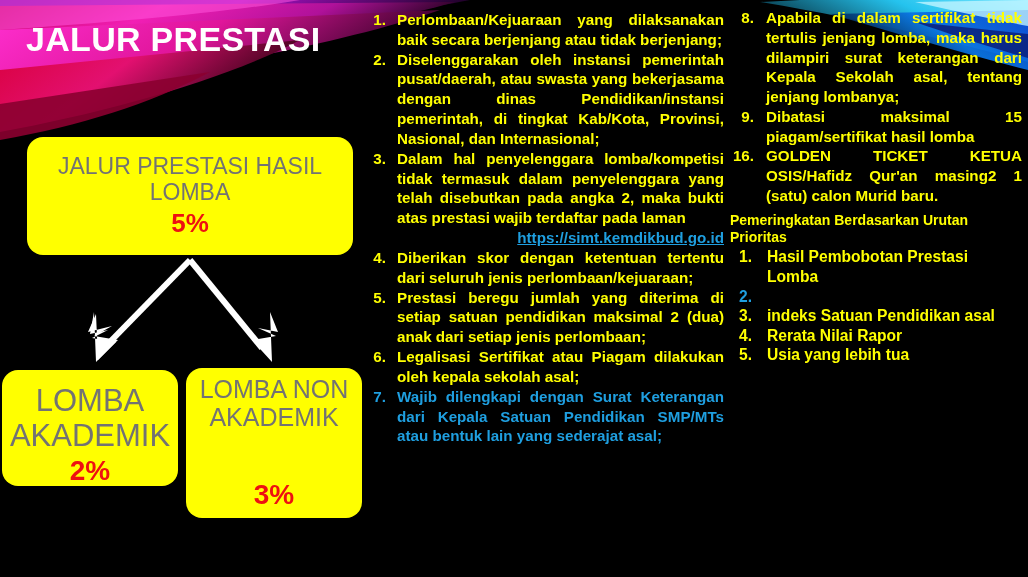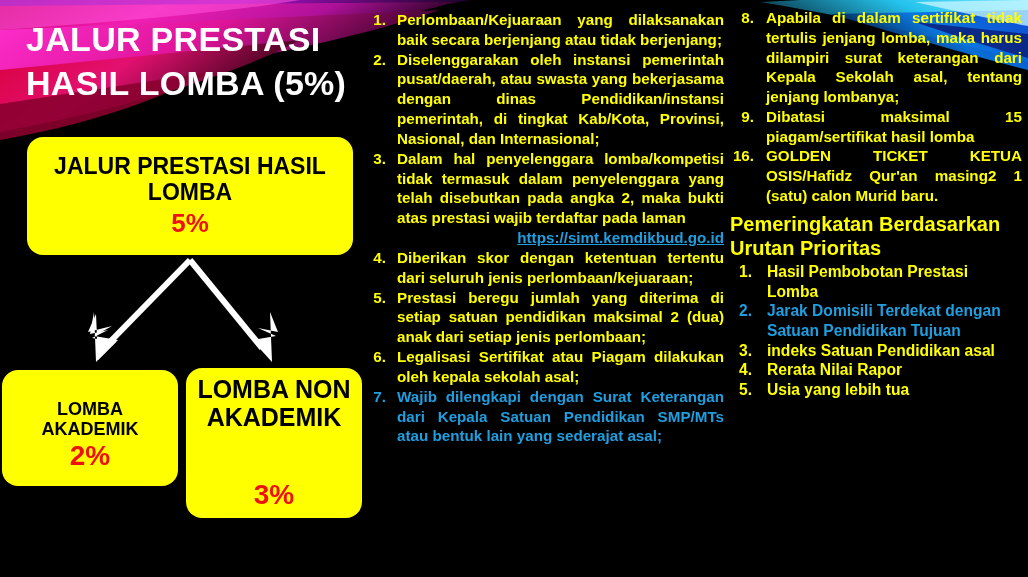--- a/index.html
+++ b/index.html
@@ -51,22 +51,22 @@
     background: #ffff00;
     border-radius: 16px;
     display: flex;
     flex-direction: column;
     align-items: center;
     justify-content: center;
     text-align: center;
     z-index: 6;
   }
   .flow-label {
-    color: #000000;
-    font-weight: bold;
+    color: #737373;
+    font-weight: normal;
     line-height: 1.12;
   }
   .flow-pct {
     color: #ee1111;
     font-weight: bold;
     line-height: 1.1;
   }
 
   #box-root {
     left: 27px; top: 137px;
@@ -74,21 +74,21 @@
     padding: 6px 14px;
   }
   #box-root .flow-label { font-size: 23px; }
   #box-root .flow-pct { font-size: 26px; margin-top: 4px; }
 
   #box-akademik {
     left: 2px; top: 370px;
     width: 176px; height: 116px;
     padding: 4px 8px;
   }
-  #box-akademik .flow-label { font-size: 18px; margin-top: 15px; }
+  #box-akademik .flow-label { font-size: 31px; margin-top: 15px; }
   #box-akademik .flow-pct { font-size: 28px; margin-top: 2px; }
 
   #box-nonakademik {
     left: 186px; top: 368px;
     width: 176px; height: 150px;
     padding: 4px 8px;
     gap: 47px;
   }
   #box-nonakademik .flow-label { font-size: 25px; }
   #box-nonakademik .flow-pct { font-size: 28px; margin-top: 2px; }
@@ -132,21 +132,21 @@
   #col-right .prio-li { font-size: 15.6px; line-height: 1.26; }
   #col-right .prio-li .num { width: 22px; margin-right: 8px; }
   #col-right .prio-li .body { text-align: left; }
 
   .c-yellow { color: #ffff00; }
   .c-blue   { color: #1f9fe0; }
   .c-link   { color: #1f9fe0; text-decoration: underline; }
 
   .prio-heading {
     color: #ffff00;
-    font-size: 20px;
+    font-size: 14px;
     font-weight: bold;
     line-height: 1.24;
     margin-top: 6px;
     margin-bottom: 1px;
   }
 
   .lastline { text-align: right; }
 </style>
 </head>
 <body>
@@ -196,21 +196,20 @@
     <path d="M0,0 L300,0 C230,12 120,22 0,30 Z" fill="#ff53dd" opacity="0.55"></path>
 
     <path d="M1028,0 L1028,62 C960,44 880,22 760,2 L800,0 Z" fill="url(#gRight1)"></path>
     <path d="M1028,10 L1028,70 C965,54 900,34 830,14 Z" fill="url(#gRight2)" opacity="0.95"></path>
     <path d="M1028,0 L1028,26 C985,18 950,10 915,2 Z" fill="#bff4ff" opacity="0.8"></path>
     <path d="M1028,34 L1028,58 C985,46 950,34 915,22 Z" fill="#0b1f7a" opacity="0.85"></path>
   </svg>
 
   <div class="title-block">
     <div class="title-line">JALUR PRESTASI</div>
-    <div class="title-line">HASIL LOMBA (5%)</div>
   </div>
 
   <svg class="arrows" viewBox="0 0 380 577" preserveAspectRatio="none">
     <g stroke="#ffffff" stroke-width="6" fill="none" stroke-linecap="butt">
       <line x1="190" y1="260" x2="104" y2="348"></line>
       <line x1="190" y1="260" x2="262" y2="348"></line>
     </g>
     <polygon points="96,362 116,342 92,338 108,330 90,334 94,312" fill="#ffffff"></polygon>
     <polygon points="98,360 118,340 94,336 112,326 88,332 96,314" fill="#ffffff"></polygon>
     <polygon points="272,362 252,340 276,336 258,328 278,332 270,312" fill="#ffffff"></polygon>
@@ -292,21 +291,20 @@
 
     <div class="prio-heading">Pemeringkatan Berdasarkan Urutan Prioritas</div>
 
     <div class="li prio-li c-yellow">
       <span class="num">1.</span>
       <span class="body">Hasil Pembobotan Prestasi Lomba</span>
     </div>
 
     <div class="li prio-li c-blue">
       <span class="num">2.</span>
-      <span class="body">Jarak Domisili Terdekat dengan Satuan Pendidikan Tujuan</span>
     </div>
 
     <div class="li prio-li c-yellow">
       <span class="num">3.</span>
       <span class="body">indeks Satuan Pendidikan asal</span>
     </div>
 
     <div class="li prio-li c-yellow">
       <span class="num">4.</span>
       <span class="body">Rerata Nilai Rapor</span>

